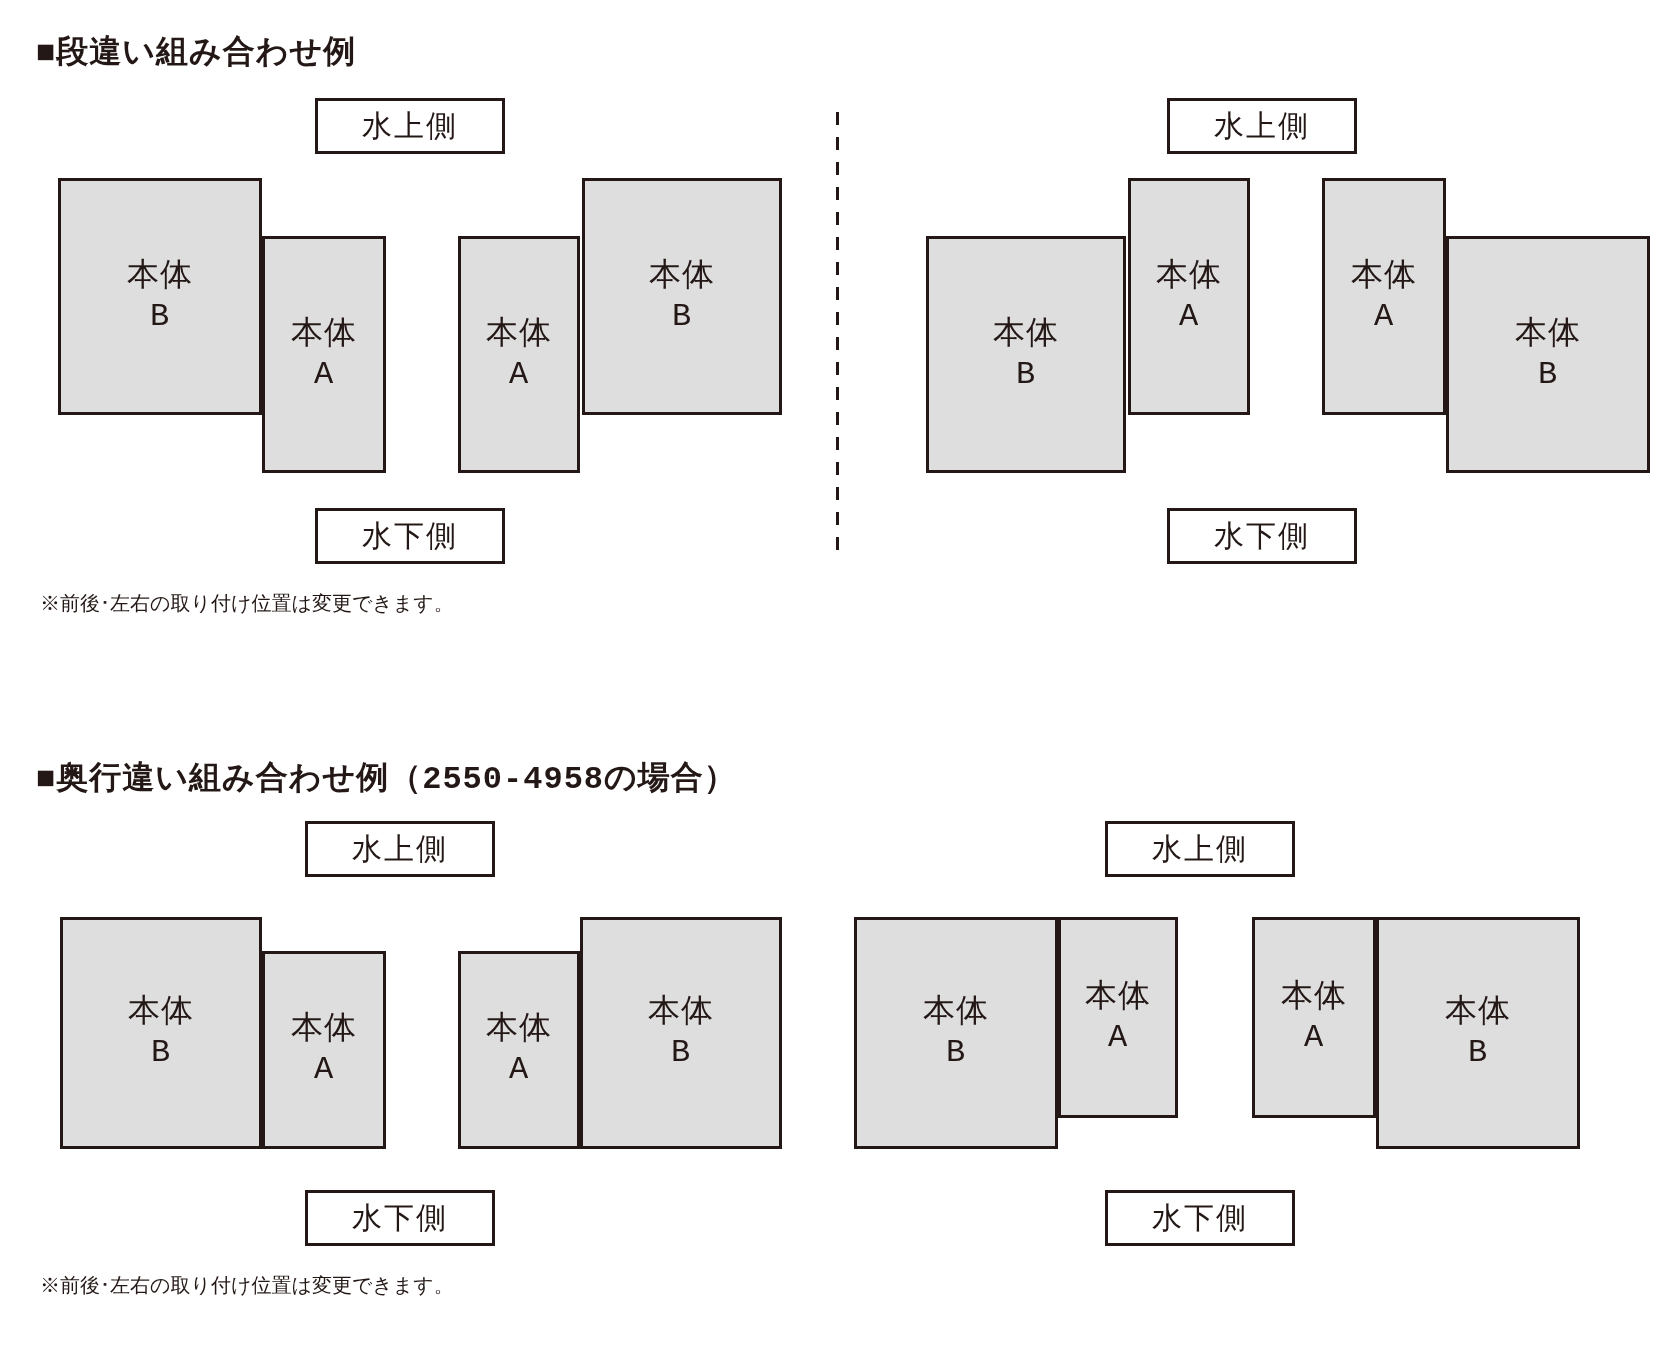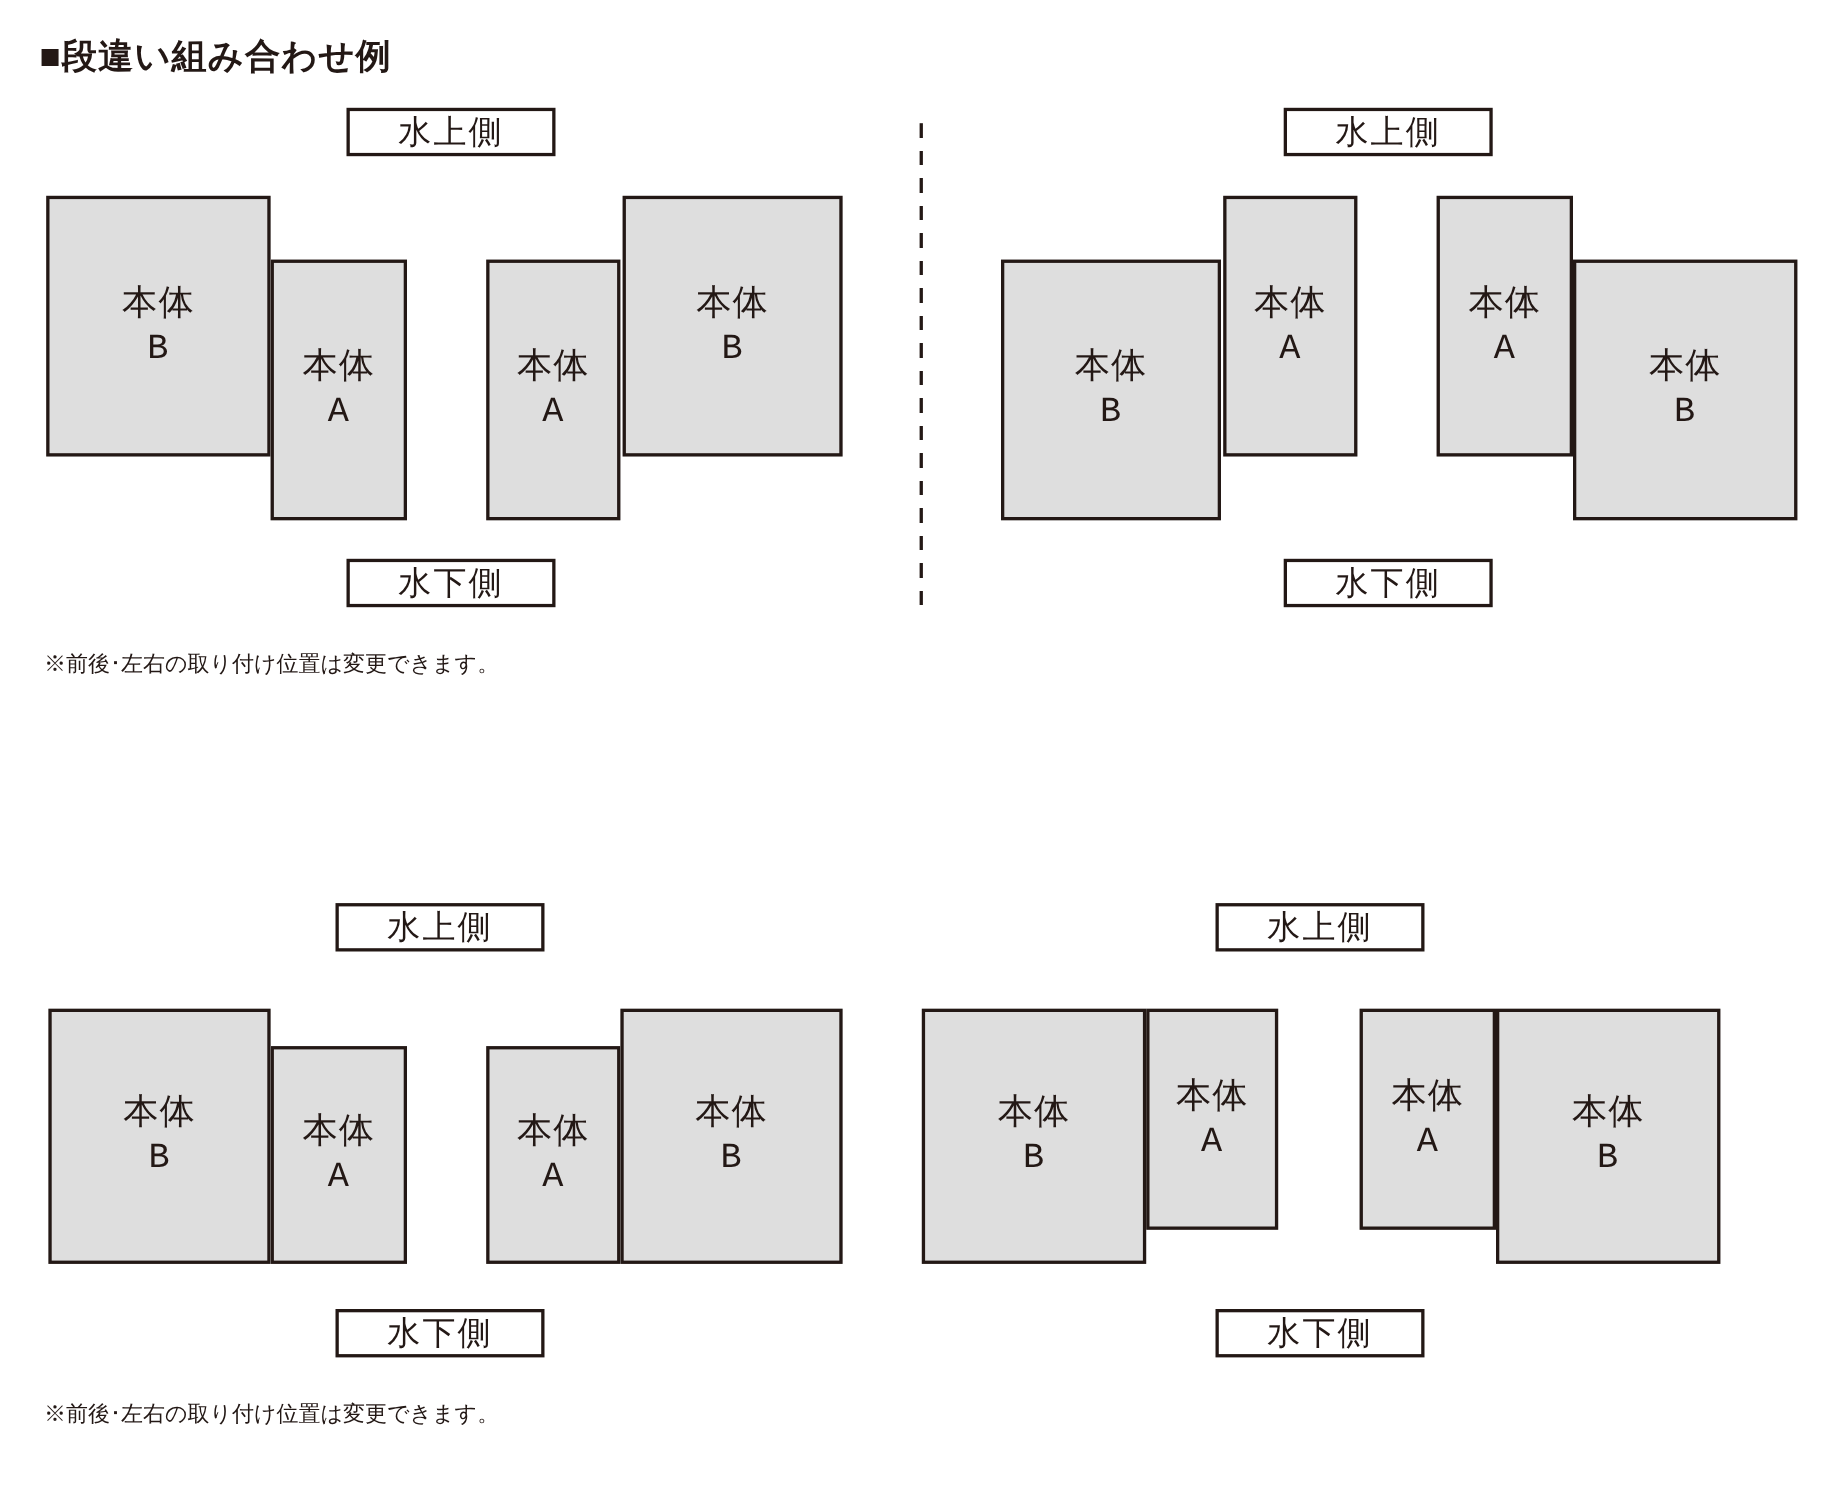--- a/index.html
+++ b/index.html
@@ -29,35 +29,35 @@
   .title-2{left:36px;top:756px;}
   .note{
     position:absolute;
     font-size:20px;
     white-space:nowrap;
   }
   .note-1{left:40px;top:590px;}
   .note-2{left:40px;top:1272px;}
   .side-box{
     position:absolute;
-    width:190px;height:44px;
+    width:190px;height:56px;
     border:3px solid var(--line);
     background:var(--bg);
     display:flex;align-items:center;justify-content:center;
     font-size:30px;
     letter-spacing:2px;
     box-sizing:border-box;
     white-space:nowrap;
   }
   .unit{
     position:absolute;
     background:var(--fill);
     border:3px solid var(--line);
     box-sizing:border-box;
-    display:flex;align-items:center;justify-content:center;
+    display:flex;align-items:center;justify-content:center;margin-left:16px;
   }
   .unit-label{
     text-align:center;
     font-size:32px;
     line-height:1.25;
     letter-spacing:1px;
   }
   .unit-label .variant{display:block;}
   .divider{
     position:absolute;
@@ -157,20 +157,21 @@
     <div class="unit-label">
       <span>本体</span>
       <span class="variant">B</span>
     </div>
   </div>
 
   <div class="side-box b2-dn">水下側</div>
 
   <div class="note note-1">※前後･左右の取り付け位置は変更できます。</div>
 
+  <h2 class="sec-title title-2">■奥行違い組み合わせ例（2550-4958の場合）</h2>
 
   <div class="side-box b3-up">水上側</div>
 
   <div class="unit s2l-b1">
     <div class="unit-label">
       <span>本体</span>
       <span class="variant">B</span>
     </div>
   </div>
   <div class="unit s2l-a1">

